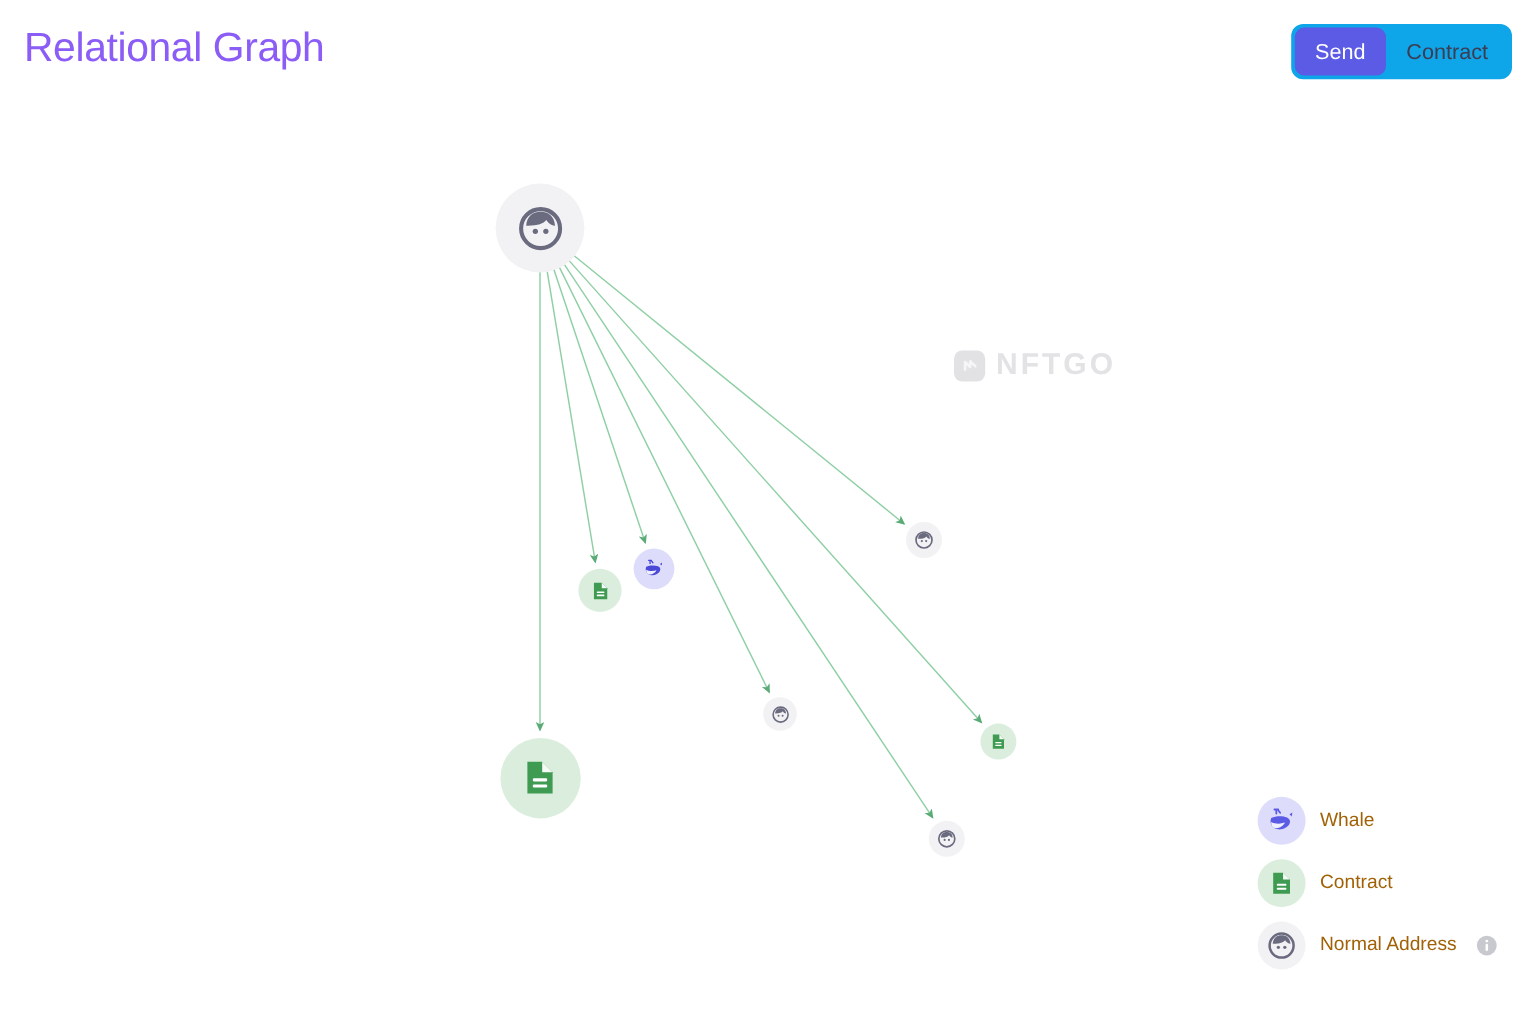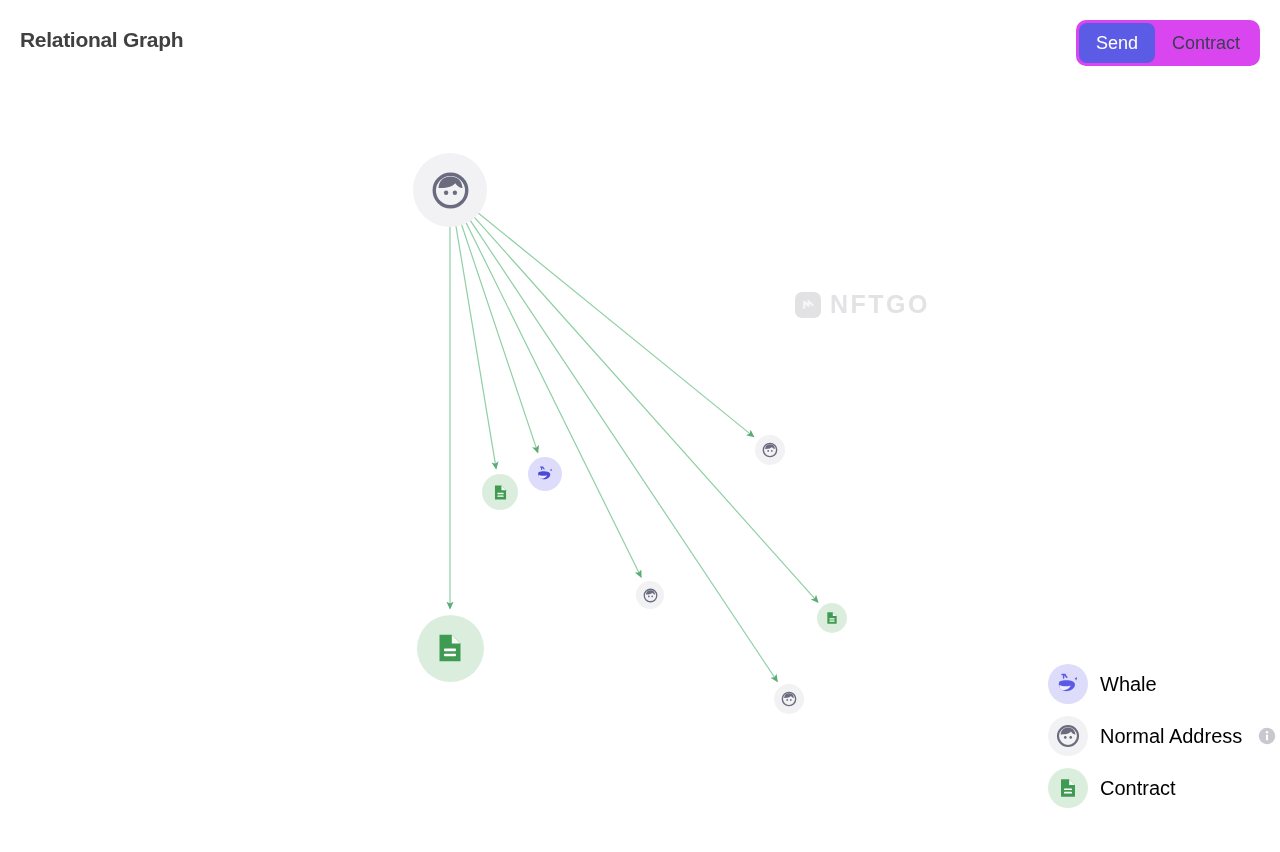--- a/index.html
+++ b/index.html
@@ -22,43 +22,43 @@
 
   
   .header {
     position: absolute;
     top: 0; left: 0;
     width: 1280px;
     padding: 22px 20px 0 20px;
   }
   .page-title {
     margin: 0;
-    font-size: 21px;
+    font-size: 34px;
     line-height: 36px;
-    font-weight: 700;
+    font-weight: 400;
     letter-spacing: -0.3px;
-    color: #404040;
+    color: #8b5cf6;
   }
   .page-subtitle {
     margin: 6px 0 0 0;
     font-size: 17px;
     line-height: 28px;
     font-weight: 400;
     color: #4a4a68;
     max-width: 760px;
   }
 
   
   .toggle-group {
     position: absolute;
     top: 20px;
     right: 20px;
     display: flex;
     align-items: center;
-    background: #d946ef;
+    background: #0ea5e9;
     border-radius: 10px;
     padding: 3px;
   }
   .toggle-btn {
     border: none;
     outline: none;
     cursor: pointer;
     font-family: "Liberation Sans", sans-serif;
     font-size: 18px;
     line-height: 22px;
@@ -144,23 +144,23 @@
     border-radius: 50%;
     display: flex;
     align-items: center;
     justify-content: center;
     flex: none;
   }
   .legend-swatch.normal  { background: #f2f2f4; }
   .legend-swatch.contract{ background: #dbeedd; }
   .legend-swatch.whale   { background: #dedcfb; }
   .legend-label {
-    font-size: 20px;
+    font-size: 16px;
     line-height: 24px;
-    color: #000000;
+    color: #a16207;
     white-space: nowrap;
   }
   .info-icon {
     width: 18px; height: 18px;
     flex: none;
     margin-left: 4px;
     cursor: pointer;
   }
 </style>
 </head>
@@ -294,41 +294,41 @@
           <svg width="24" height="24" viewBox="0 0 24 24">
             <path d="M7.6 2.6 v3.4 M6.0 2.6 h3.2 M9.2 3.2 l1.6 2.1" fill="none" stroke="#5b5be6" stroke-width="1.5" stroke-linecap="round"></path>
             <path d="M18.6 6.6 l2.4 -1.5 l-0.5 3.3 Z" fill="#5b5be6"></path>
             <path d="M3.4 9.6 c3.4 -1.6 9.4 -1.9 13.1 -0.4 c2.4 1 3.1 3.2 2.1 5.3 c-1.5 3.2 -5.7 5 -9.4 4.6 c-3.6 -0.4 -6.2 -3 -6.4 -6.3 c-0.1 -1.3 0.2 -2.4 0.6 -3.2 Z" fill="#5b5be6"></path>
             <path d="M3.2 13.0 c2.8 1.5 7.6 1.9 11.6 0.5 c-1.5 3.2 -5.1 5.2 -8.4 4.6 c-1.9 -0.4 -3.1 -2.4 -3.2 -5.1 Z" fill="#ffffff" opacity="0.9"></path>
           </svg>
         </span>
         <span class="legend-label">Whale</span>
       </div>
       <div class="legend-item">
+        <span class="legend-swatch contract">
+          <svg width="24" height="24" viewBox="0 0 24 24">
+            <path d="M5 3.2 h8.2 L19 9 v11.8 H5 Z" fill="#3f9b52"></path>
+            <path d="M13.2 3.2 L19 9 h-5.8 Z" fill="#ffffff" opacity="0.95"></path>
+            <rect x="8" y="12.4" width="8" height="1.7" rx="0.6" fill="#ffffff"></rect>
+            <rect x="8" y="15.8" width="8" height="1.7" rx="0.6" fill="#ffffff"></rect>
+          </svg>
+        </span>
+        <span class="legend-label">Contract</span>
+      </div>
+      <div class="legend-item">
         <span class="legend-swatch normal">
           <svg width="24" height="24" viewBox="0 0 24 24">
             <circle cx="12" cy="12" r="10" fill="none" stroke="#6b6b80" stroke-width="2.1"></circle>
             <path d="M4.6 10.5 C5 5.5 8.2 3.4 12 3.4 C15.8 3.4 19 5.5 19.4 10.5 C18 10.6 16.2 9.6 14.9 7.6 C13.4 9.5 10.6 10.6 4.6 10.5 Z" fill="#6b6b80"></path>
             <circle cx="9.3" cy="13.4" r="1.35" fill="#6b6b80"></circle>
             <circle cx="14.7" cy="13.4" r="1.35" fill="#6b6b80"></circle>
           </svg>
         </span>
         <span class="legend-label">Normal Address</span>
         <span class="info-icon"><svg width="18" height="18" viewBox="0 0 24 24">
             <circle cx="12" cy="12" r="11" fill="#c8c8cf"></circle>
             <circle cx="12" cy="7" r="1.6" fill="#ffffff"></circle>
             <rect x="10.6" y="10" width="2.8" height="8" rx="1.3" fill="#ffffff"></rect>
           </svg></span>
       </div>
-      <div class="legend-item">
-        <span class="legend-swatch contract">
-          <svg width="24" height="24" viewBox="0 0 24 24">
-            <path d="M5 3.2 h8.2 L19 9 v11.8 H5 Z" fill="#3f9b52"></path>
-            <path d="M13.2 3.2 L19 9 h-5.8 Z" fill="#ffffff" opacity="0.95"></path>
-            <rect x="8" y="12.4" width="8" height="1.7" rx="0.6" fill="#ffffff"></rect>
-            <rect x="8" y="15.8" width="8" height="1.7" rx="0.6" fill="#ffffff"></rect>
-          </svg>
-        </span>
-        <span class="legend-label">Contract</span>
-      </div>
     </div>
 
 </div>
 
 </body></html>

